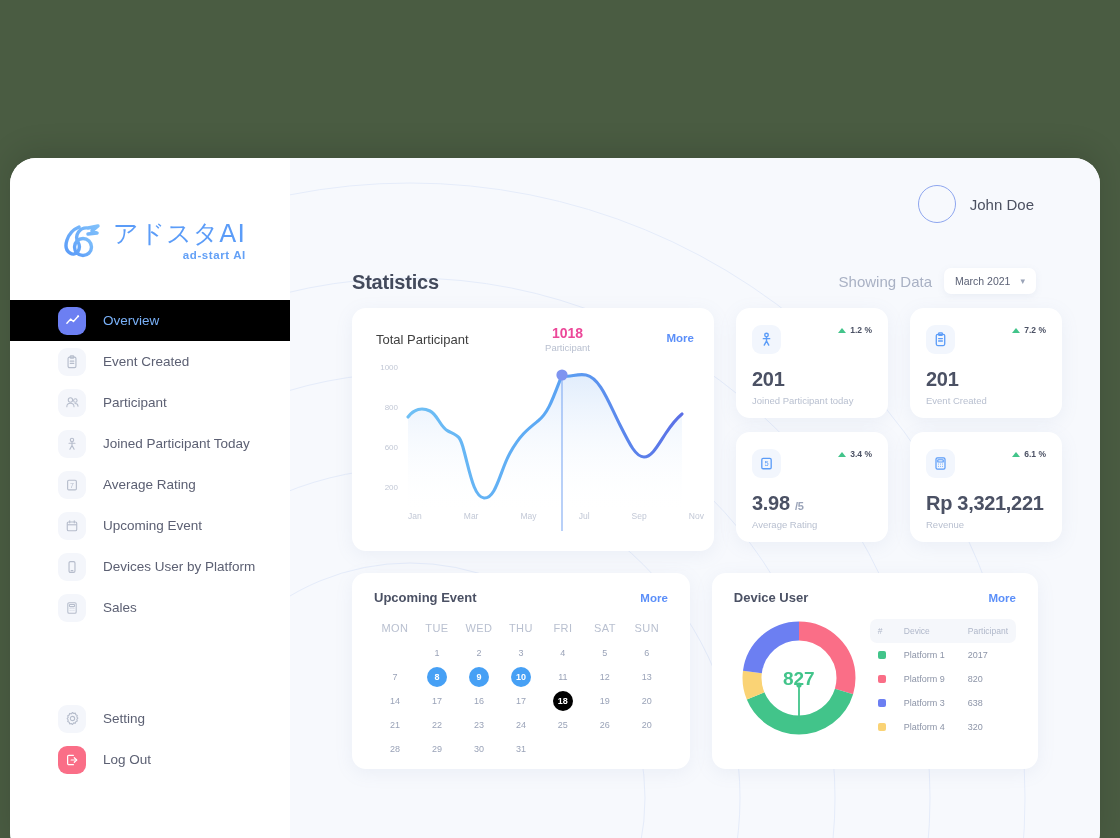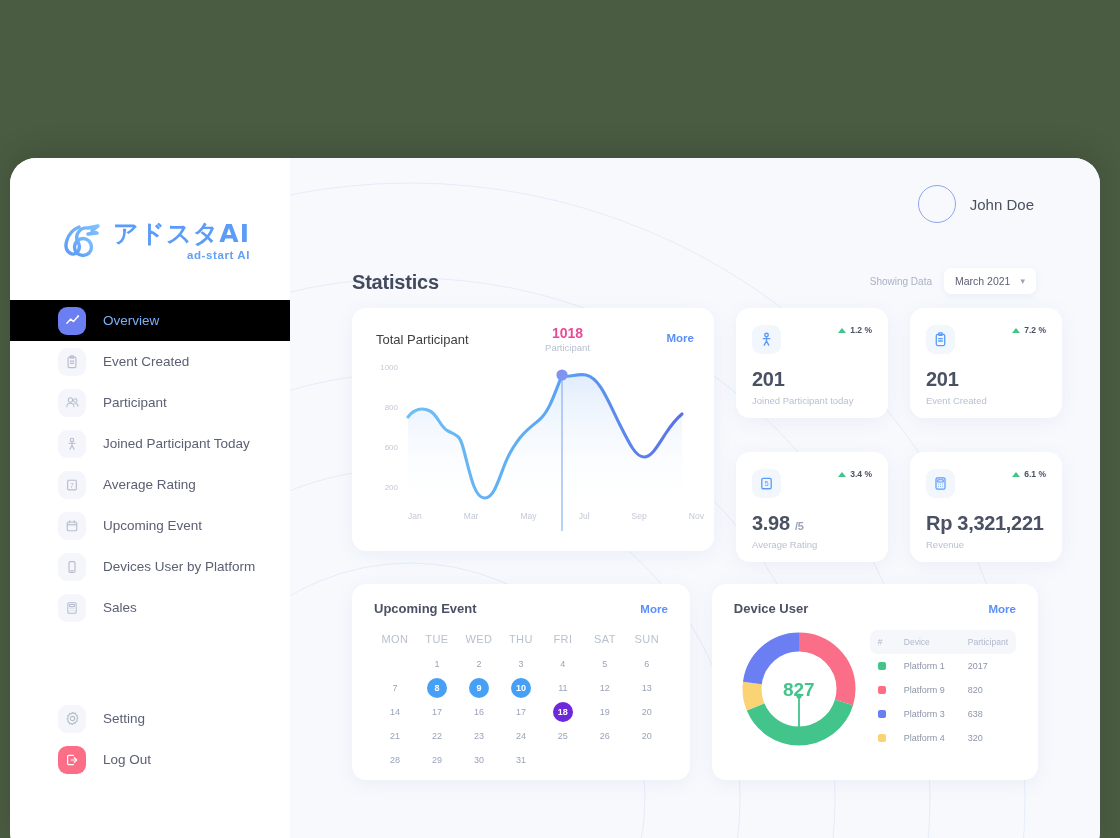--- a/index.html
+++ b/index.html
@@ -26,21 +26,21 @@
     z-index: 5;
   }
   .logo-wrap {
     display: flex; align-items: center;
     padding: 36px 0 0 48px;
     height: 130px;
   }
   .logo-mark { width: 46px; height: 46px; flex: 0 0 46px; }
   .logo-text { margin-left: 9px; }
   .logo-jp {
-    font-size: 25px; font-weight: 700; letter-spacing: 1px;
+    font-size: 25px; font-weight: 400; letter-spacing: 1px;
     color: #5b9cf8; line-height: 1.05;
     font-family: "DejaVu Sans", sans-serif;
   }
   .logo-sub {
     font-size: 11.5px; color: #63a0f6; letter-spacing: 0.6px;
     text-align: right; margin-top: 2px; font-weight: 600;
   }
   .nav { margin-top: 12px; }
   .nav-item {
     display: flex; align-items: center;
@@ -87,21 +87,21 @@
   .section-head {
     position: relative;
     display: flex; align-items: flex-end; justify-content: space-between;
     padding: 0 64px 0 62px; height: 44px;
   }
   .section-title {
     font-size: 20px; font-weight: 700; color: #434a5c;
     letter-spacing: -0.2px;
   }
   .showing { display: flex; align-items: center; }
-  .showing-label { font-size: 10px; color: #a9b1c4; margin-right: 12px; }
+  .showing-label { font-size: 15px; color: #a9b1c4; margin-right: 12px; }
   .select-box {
     background: #fff; border-radius: 7px;
     padding: 7px 11px; min-width: 92px;
     display: flex; align-items: center; justify-content: space-between;
     box-shadow: 0 2px 7px rgba(120,140,180,0.10);
     cursor: pointer;
   }
   .select-val { font-size: 10.5px; color: #5b6175; }
   .chev { margin-left: 10px; color: #9aa3b8; font-size: 9px; }
   
@@ -130,21 +130,21 @@
     position: absolute; right: 100%; font-size: 8px; color: #c2c8d6;
     transform: translateY(-50%); white-space: nowrap;
   }
   .ylabs { position: absolute; left: 46px; top: 14px; height: 120px; width: 0; }
   .xlabs {
     position: absolute; left: 56px; right: 10px; bottom: 22px;
     display: flex; justify-content: space-between;
   }
   .xlab { font-size: 8.5px; color: #c2c8d6; }
   
-  .stat-col { display: flex; flex-direction: column; gap: 34px; }
+  .stat-col { display: flex; flex-direction: column; gap: 14px; }
   .stat-row { display: flex; gap: 22px; }
   .stat-card {
     width: 152px; height: 110px; padding: 17px 16px 0 16px;
     position: relative;
   }
   .stat-top { display: flex; align-items: flex-start; justify-content: space-between; }
   .stat-icon {
     width: 29px; height: 29px; border-radius: 9px; background: #f2f6fd;
     display: flex; align-items: center; justify-content: center;
   }
@@ -171,21 +171,21 @@
     display: grid; grid-template-columns: repeat(7, 1fr);
     row-gap: 4px; justify-items: center;
   }
   .dow { font-size: 11px; color: #b9c0d0; letter-spacing: 0.4px; margin-bottom: 5px; }
   .day {
     width: 20px; height: 20px; border-radius: 50%;
     display: flex; align-items: center; justify-content: center;
     font-size: 9px; color: #9aa3b8; cursor: pointer;
   }
   .day.blue { background: #46a0f5; color: #fff; font-weight: 600; }
-  .day.red  { background: #6d28d9; color: #fff; font-weight: 600; }
+  .day.red  { background: #000000; color: #fff; font-weight: 600; }
   .day.empty { cursor: default; }
   
   .dev-card { width: 330px; height: 196px; padding: 17px 22px 0 22px; }
   .dev-body { display: flex; margin-top: 8px; }
   .donut-wrap { width: 130px; flex: 0 0 130px; position: relative; }
   .donut-center {
     position: absolute; left: 0; right: 0; top: 50%;
     transform: translateY(-55%);
     text-align: center; font-size: 19px; font-weight: 700; color: #42c48a;
   }

